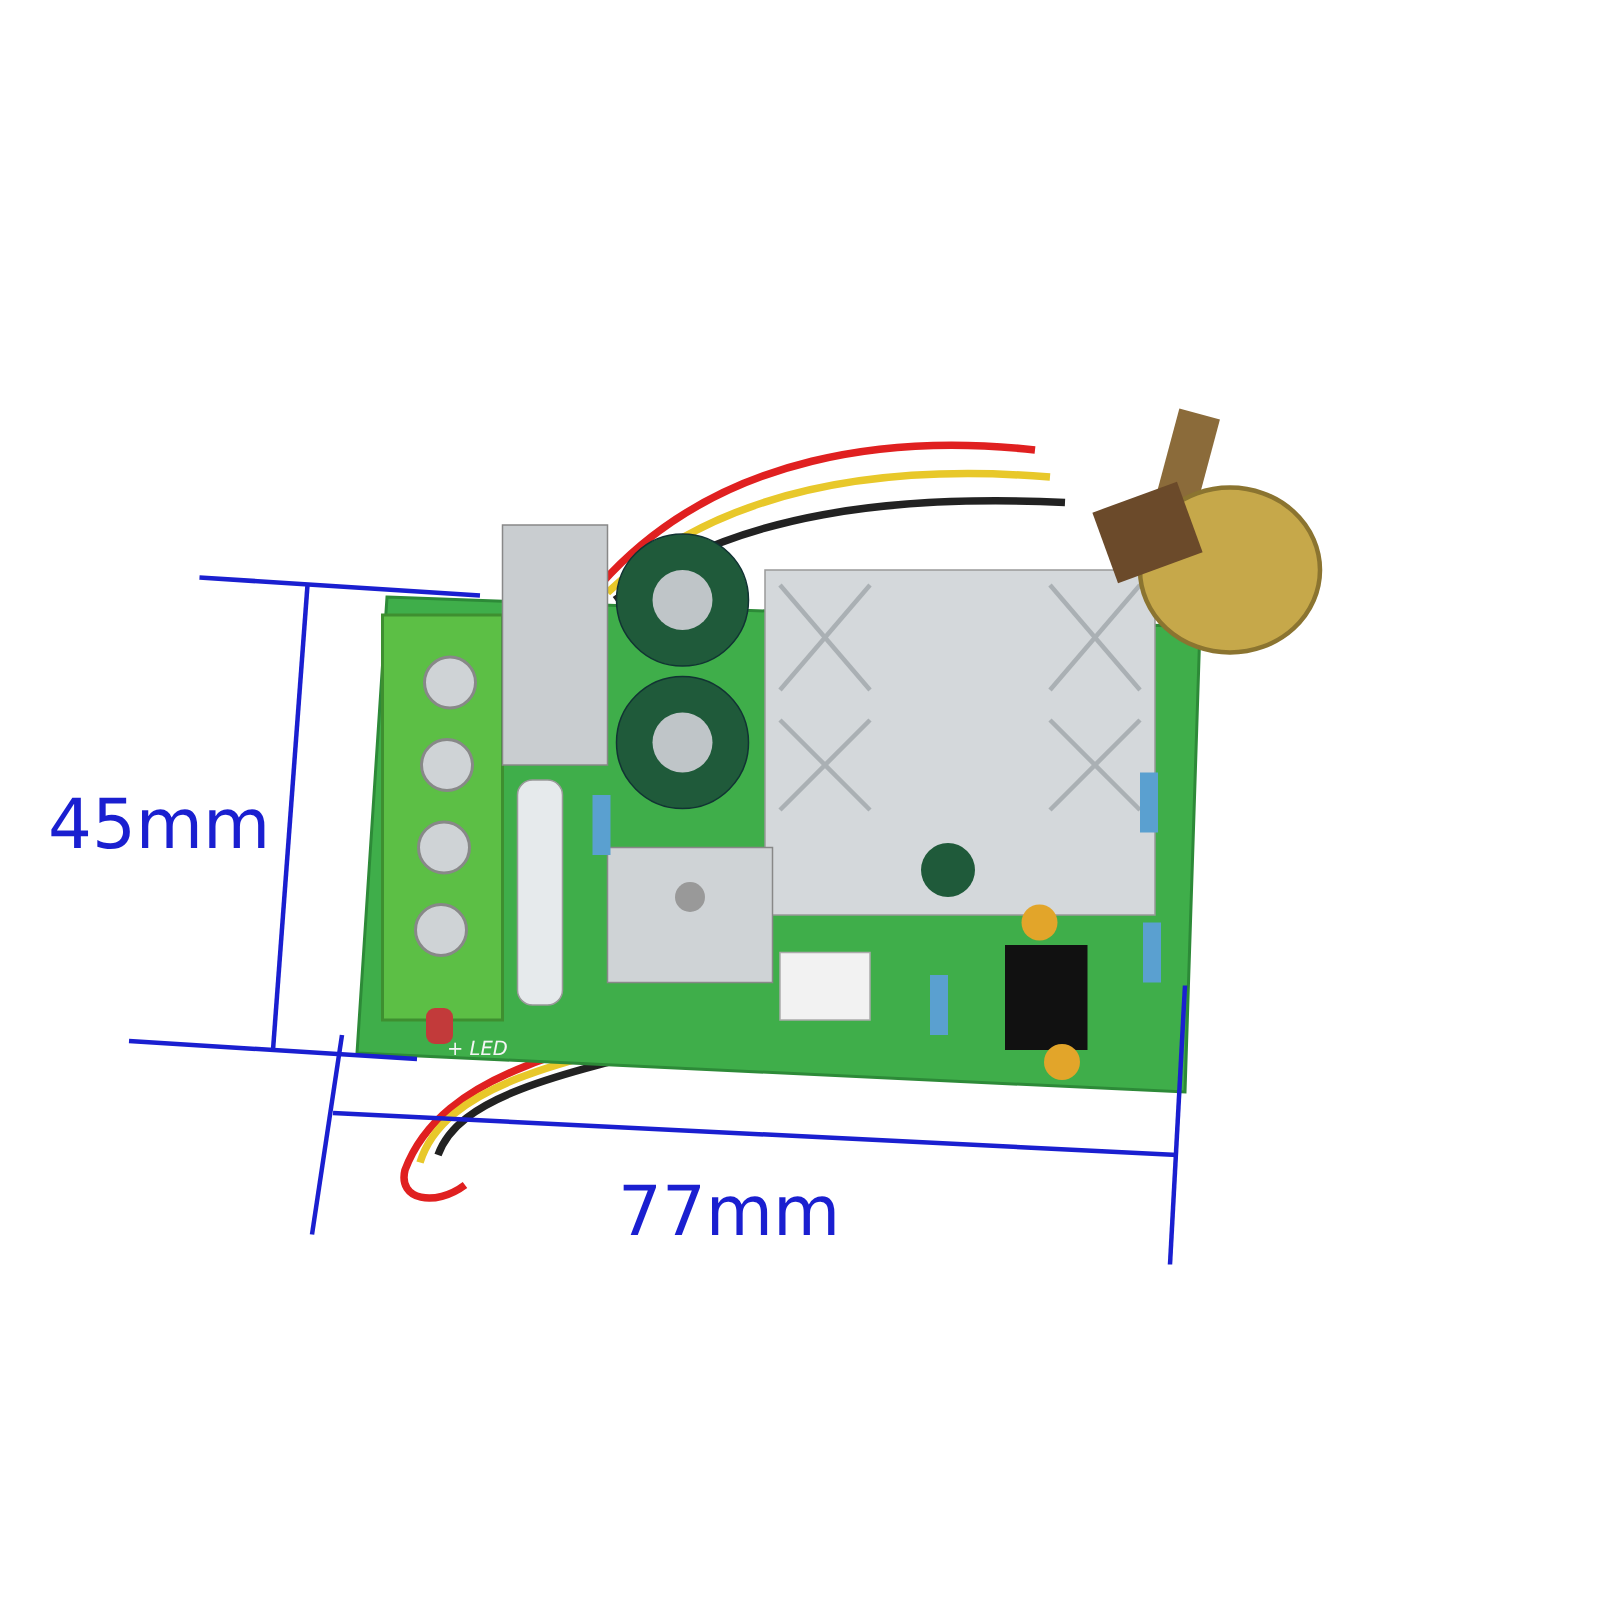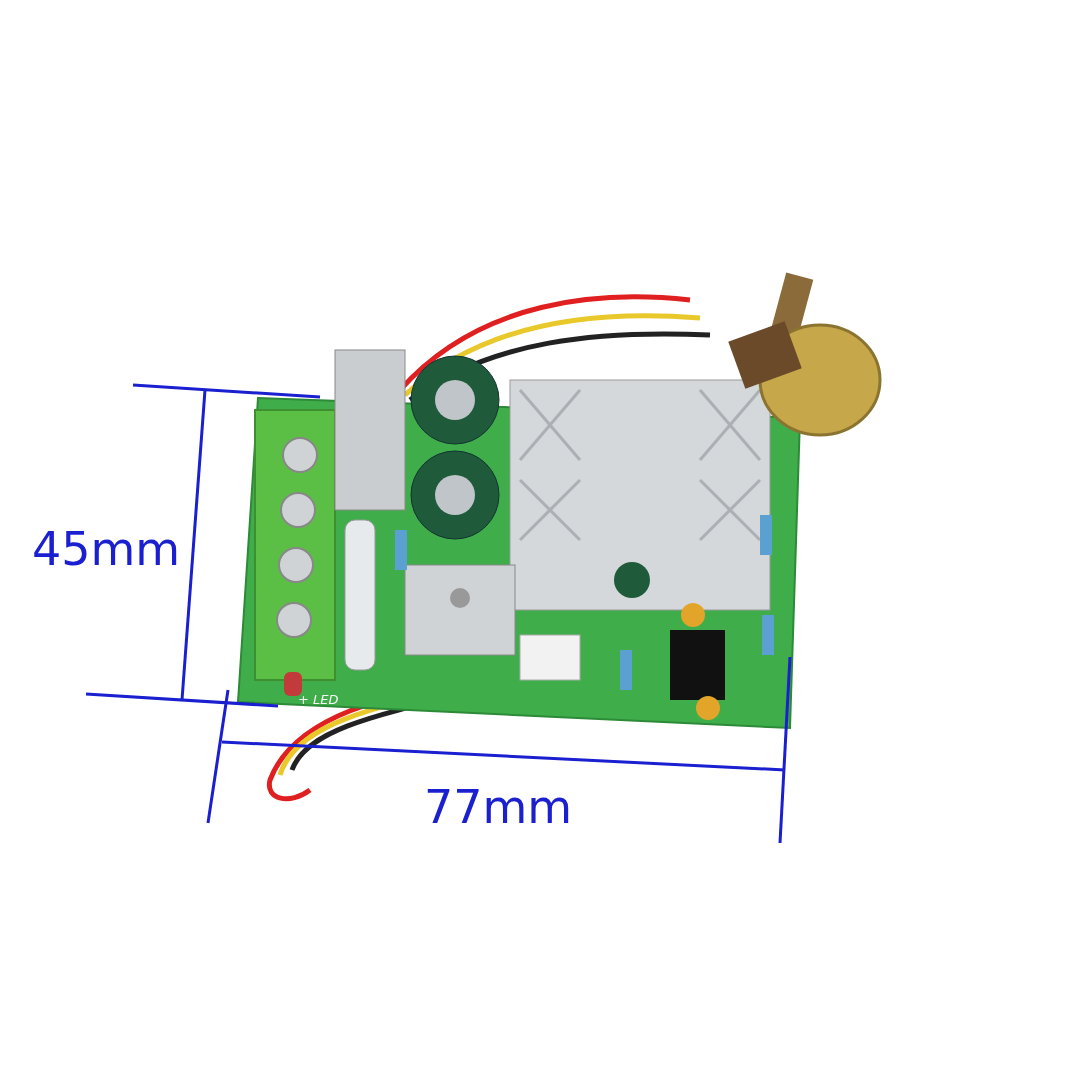--- a/index.html
+++ b/index.html
@@ -88,15 +88,15 @@
       <line x1="86" y1="694" x2="278" y2="706"></line>
       <line x1="205" y1="390" x2="182" y2="700"></line>
 
       <line x1="228" y1="690" x2="208" y2="823"></line>
       <line x1="790" y1="657" x2="780" y2="843"></line>
       <line x1="222" y1="742" x2="785" y2="770"></line>
     </g>
   </svg>
 
   <div class="dim-label" style="left:32px; top:522px;">45mm</div>
-  <div class="dim-label" style="left:424px; top:780px;">77mm</div>
+  <div class="dim-label" style="left:412px; top:780px;">77mm</div>
   <div class="led-text" style="left:298px; top:692px;font-style:italic;">+ LED</div>
 </div>
 
 </body></html>

